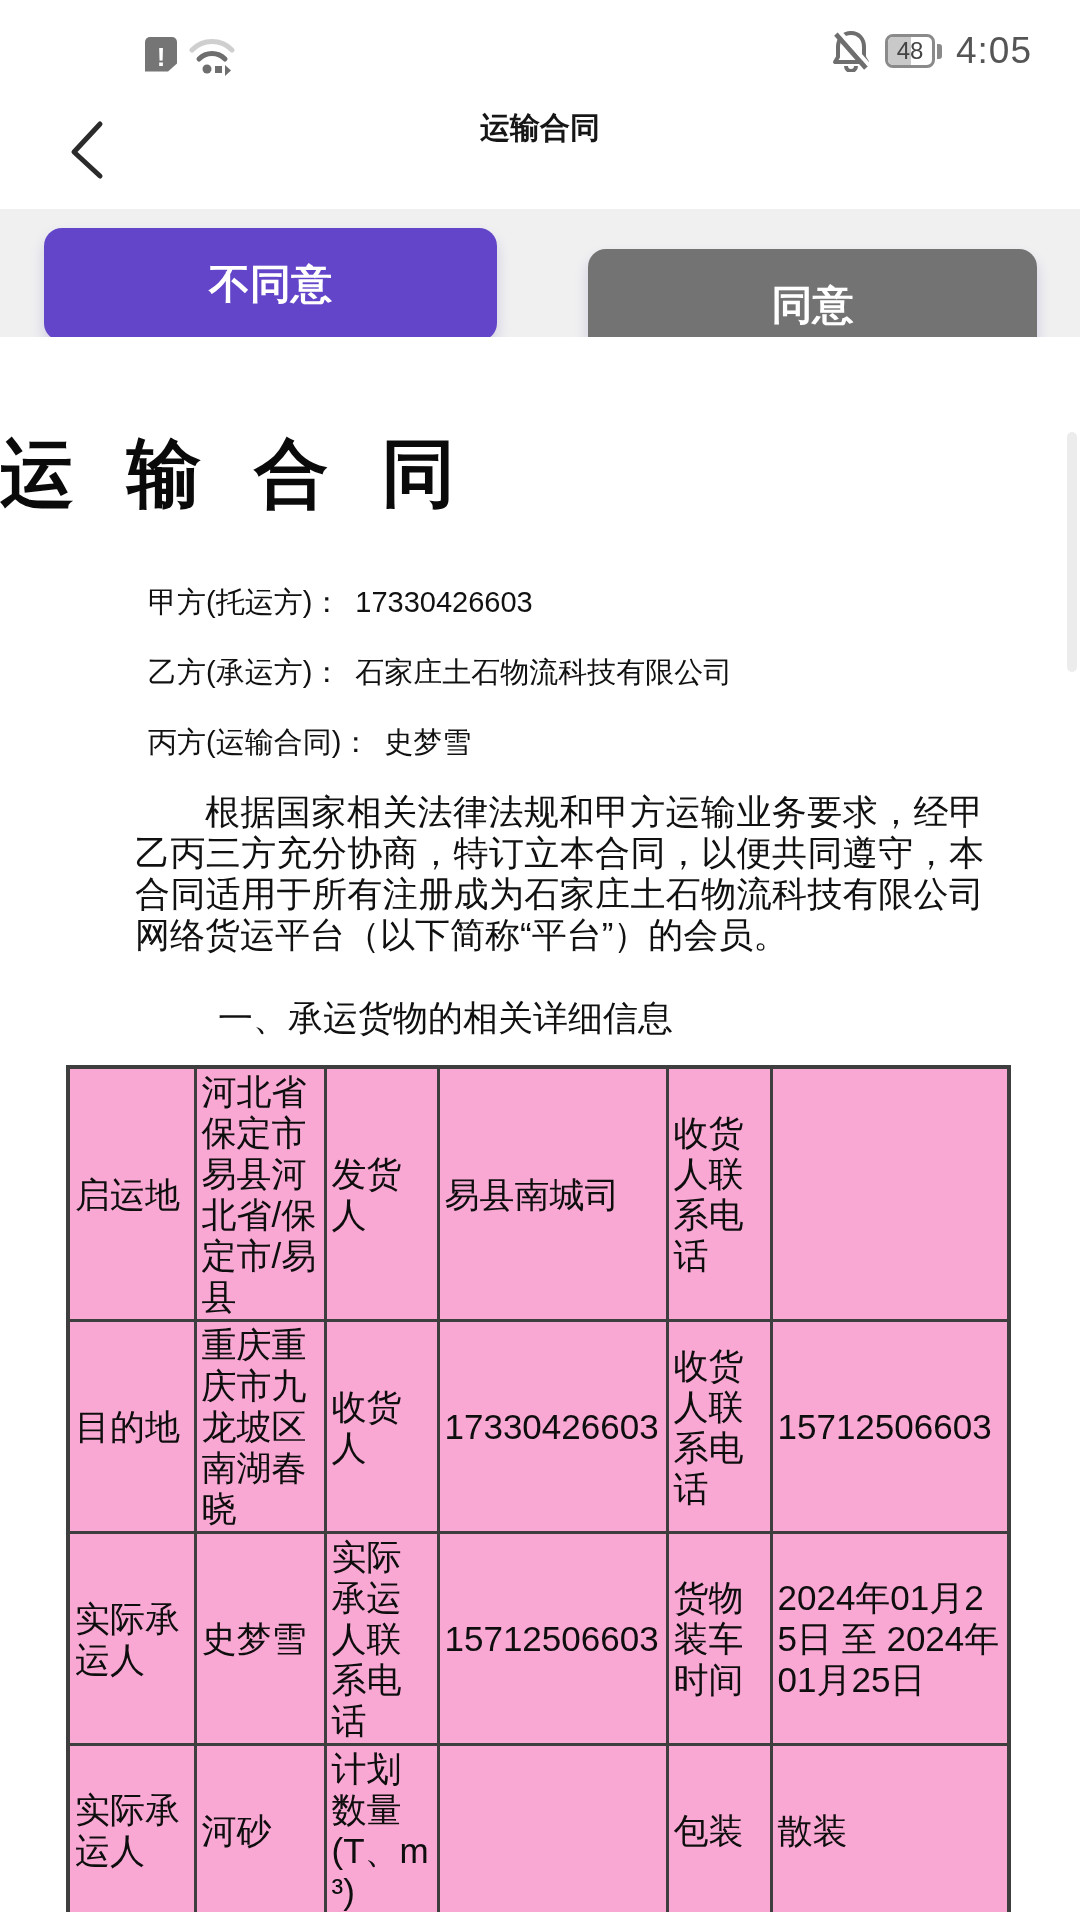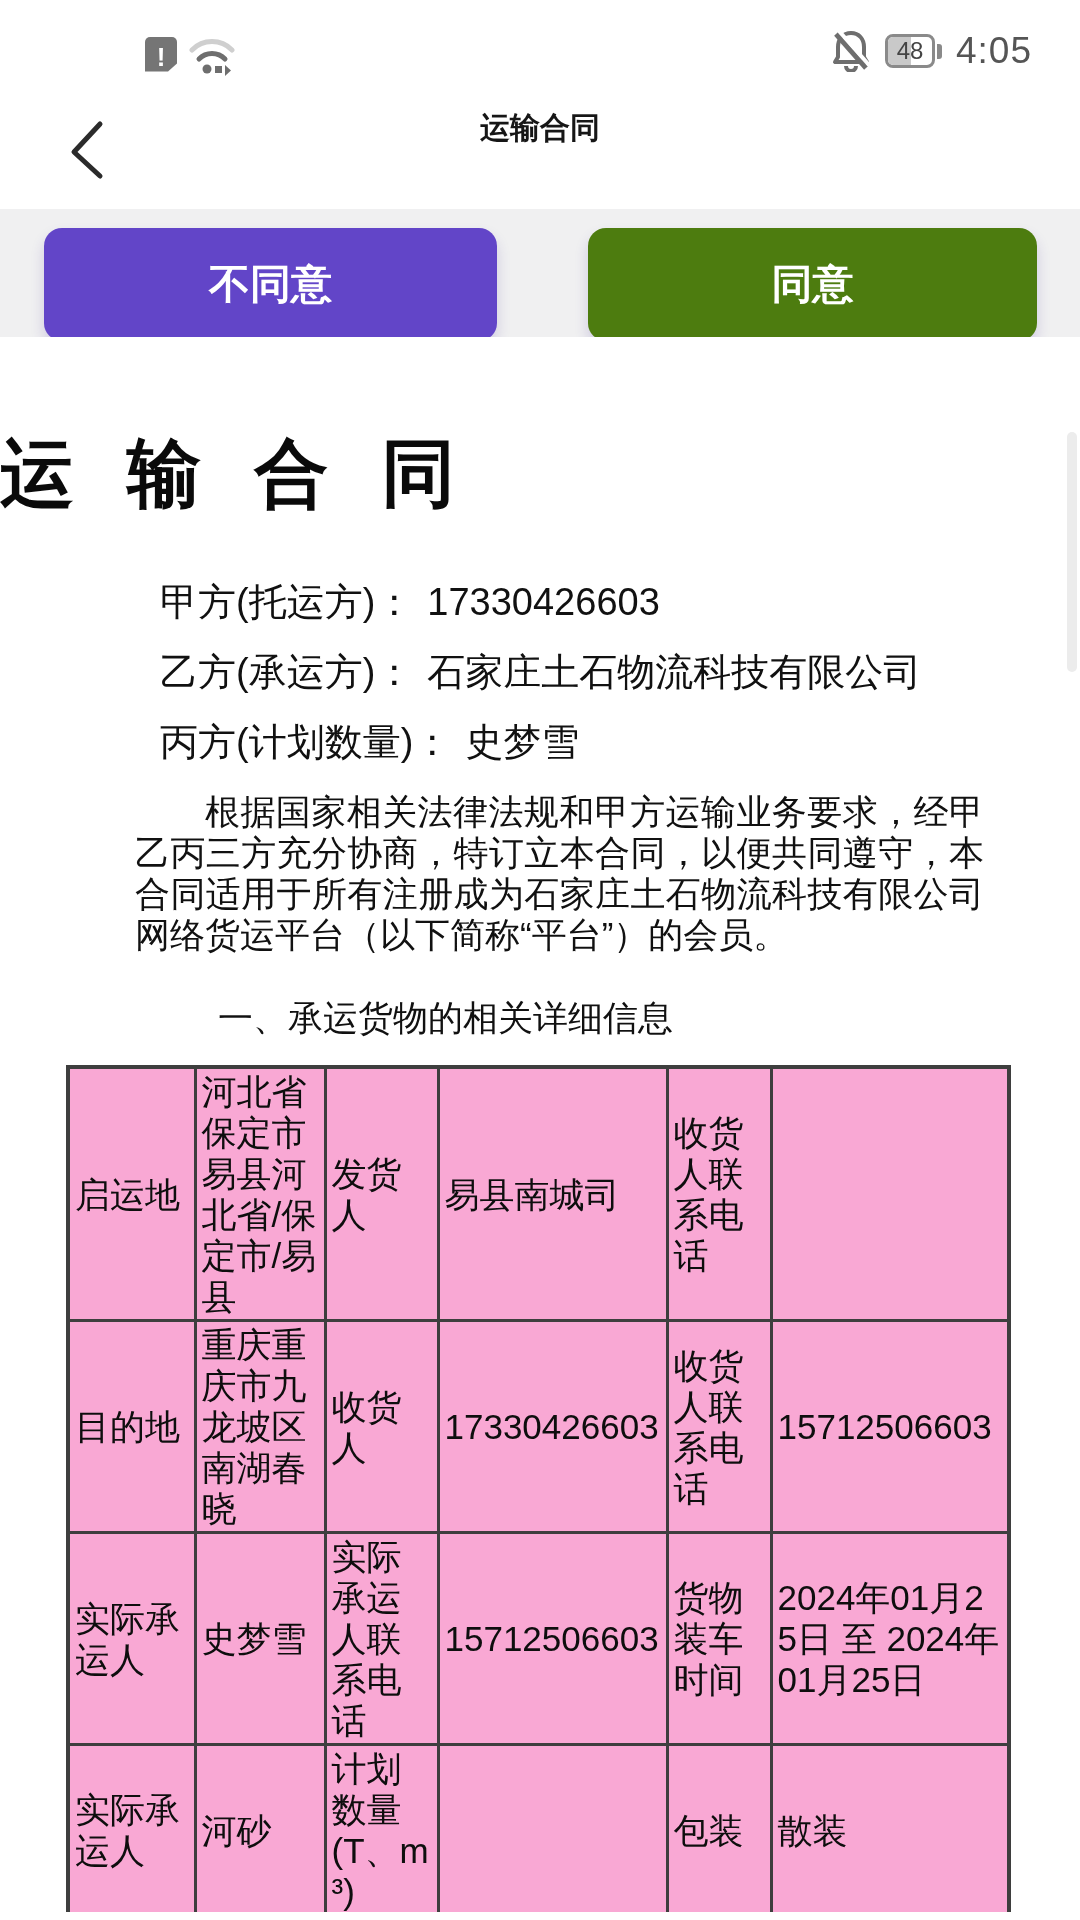--- a/index.html
+++ b/index.html
@@ -37,21 +37,21 @@
          color:#fff; font-size:41px; font-weight:bold; font-family:inherit; cursor:pointer;
          box-shadow:0 8px 14px rgba(60,40,150,0.18); }
   .btn-disagree { left:44px; width:453px; }
   .btn-agree { left:588px; width:449px; }
 
   
   .document { position:relative; height:1575px; background:#fff; overflow:hidden; }
   .doc-title { margin-top:88px; text-align:left; font-size:74px; font-weight:bold;
                letter-spacing:0.22em; color:#0a0a0a; white-space:nowrap; }
   .parties { margin-top:55px; padding-left:148px; }
-  .party-line { font-size:38px; line-height:45px; margin-bottom:25px;margin-left:12px; }
+  .party-line { font-size:29px; line-height:45px; margin-bottom:25px; }
   .party-line .val { margin-left:14px; }
   .preamble { margin-top:26px; padding:0 96px 0 135px; font-size:35px; line-height:41px;
               text-indent:2em; text-align:justify; }
   .section-title { margin-top:42px; padding-left:148px; text-indent:2em;
                    font-size:35px; line-height:42px; }
 
   table.cargo { border-collapse:collapse; table-layout:fixed; margin:26px 0 0 66px;
                 border:4px solid #3e3e3e; }
   table.cargo td { border:3px solid #3e3e3e; font-size:35px; line-height:41px;
                    vertical-align:middle; padding:2px 5px; word-break:break-all;
@@ -101,35 +101,35 @@
 
 <div class="header">
   <svg class="back-btn" viewBox="0 0 50 70">
     <polyline points="38,10 12,38 38,62" fill="none" stroke="#2b2b2b" stroke-width="5" stroke-linecap="round" stroke-linejoin="round"></polyline>
   </svg>
   <div class="page-title">运输合同</div>
 </div>
 
 <div class="actions">
   <button class="btn btn-disagree" style="background: rgb(98, 69, 200);">不同意</button>
-  <button class="btn btn-agree" style="background: #4d7c0f;">同意</button>
+  <button class="btn btn-agree" style="background: #737373; margin-top: 21px;">同意</button>
 </div>
 
 <div class="document">
   <div class="doc-title">运 输 合 同</div>
 
   <div class="parties">
     <p class="party-line">
       <span>甲方(托运方)：</span><span class="val">17330426603</span>
     </p>
     <p class="party-line">
       <span>乙方(承运方)：</span><span class="val">石家庄土石物流科技有限公司</span>
     </p>
     <p class="party-line">
-      <span>丙方(计划数量)：</span><span class="val">史梦雪</span>
+      <span>丙方(运输合同)：</span><span class="val">史梦雪</span>
     </p>
   </div>
 
   <p class="preamble">根据国家相关法律法规和甲方运输业务要求，经甲乙丙三方充分协商，特订立本合同，以便共同遵守，本合同适用于所有注册成为石家庄土石物流科技有限公司网络货运平台（以下简称“平台”）的会员。</p>
 
   <p class="section-title">一、承运货物的相关详细信息</p>
 
   <table class="cargo">
     <colgroup>
       <col style="width:127px">

